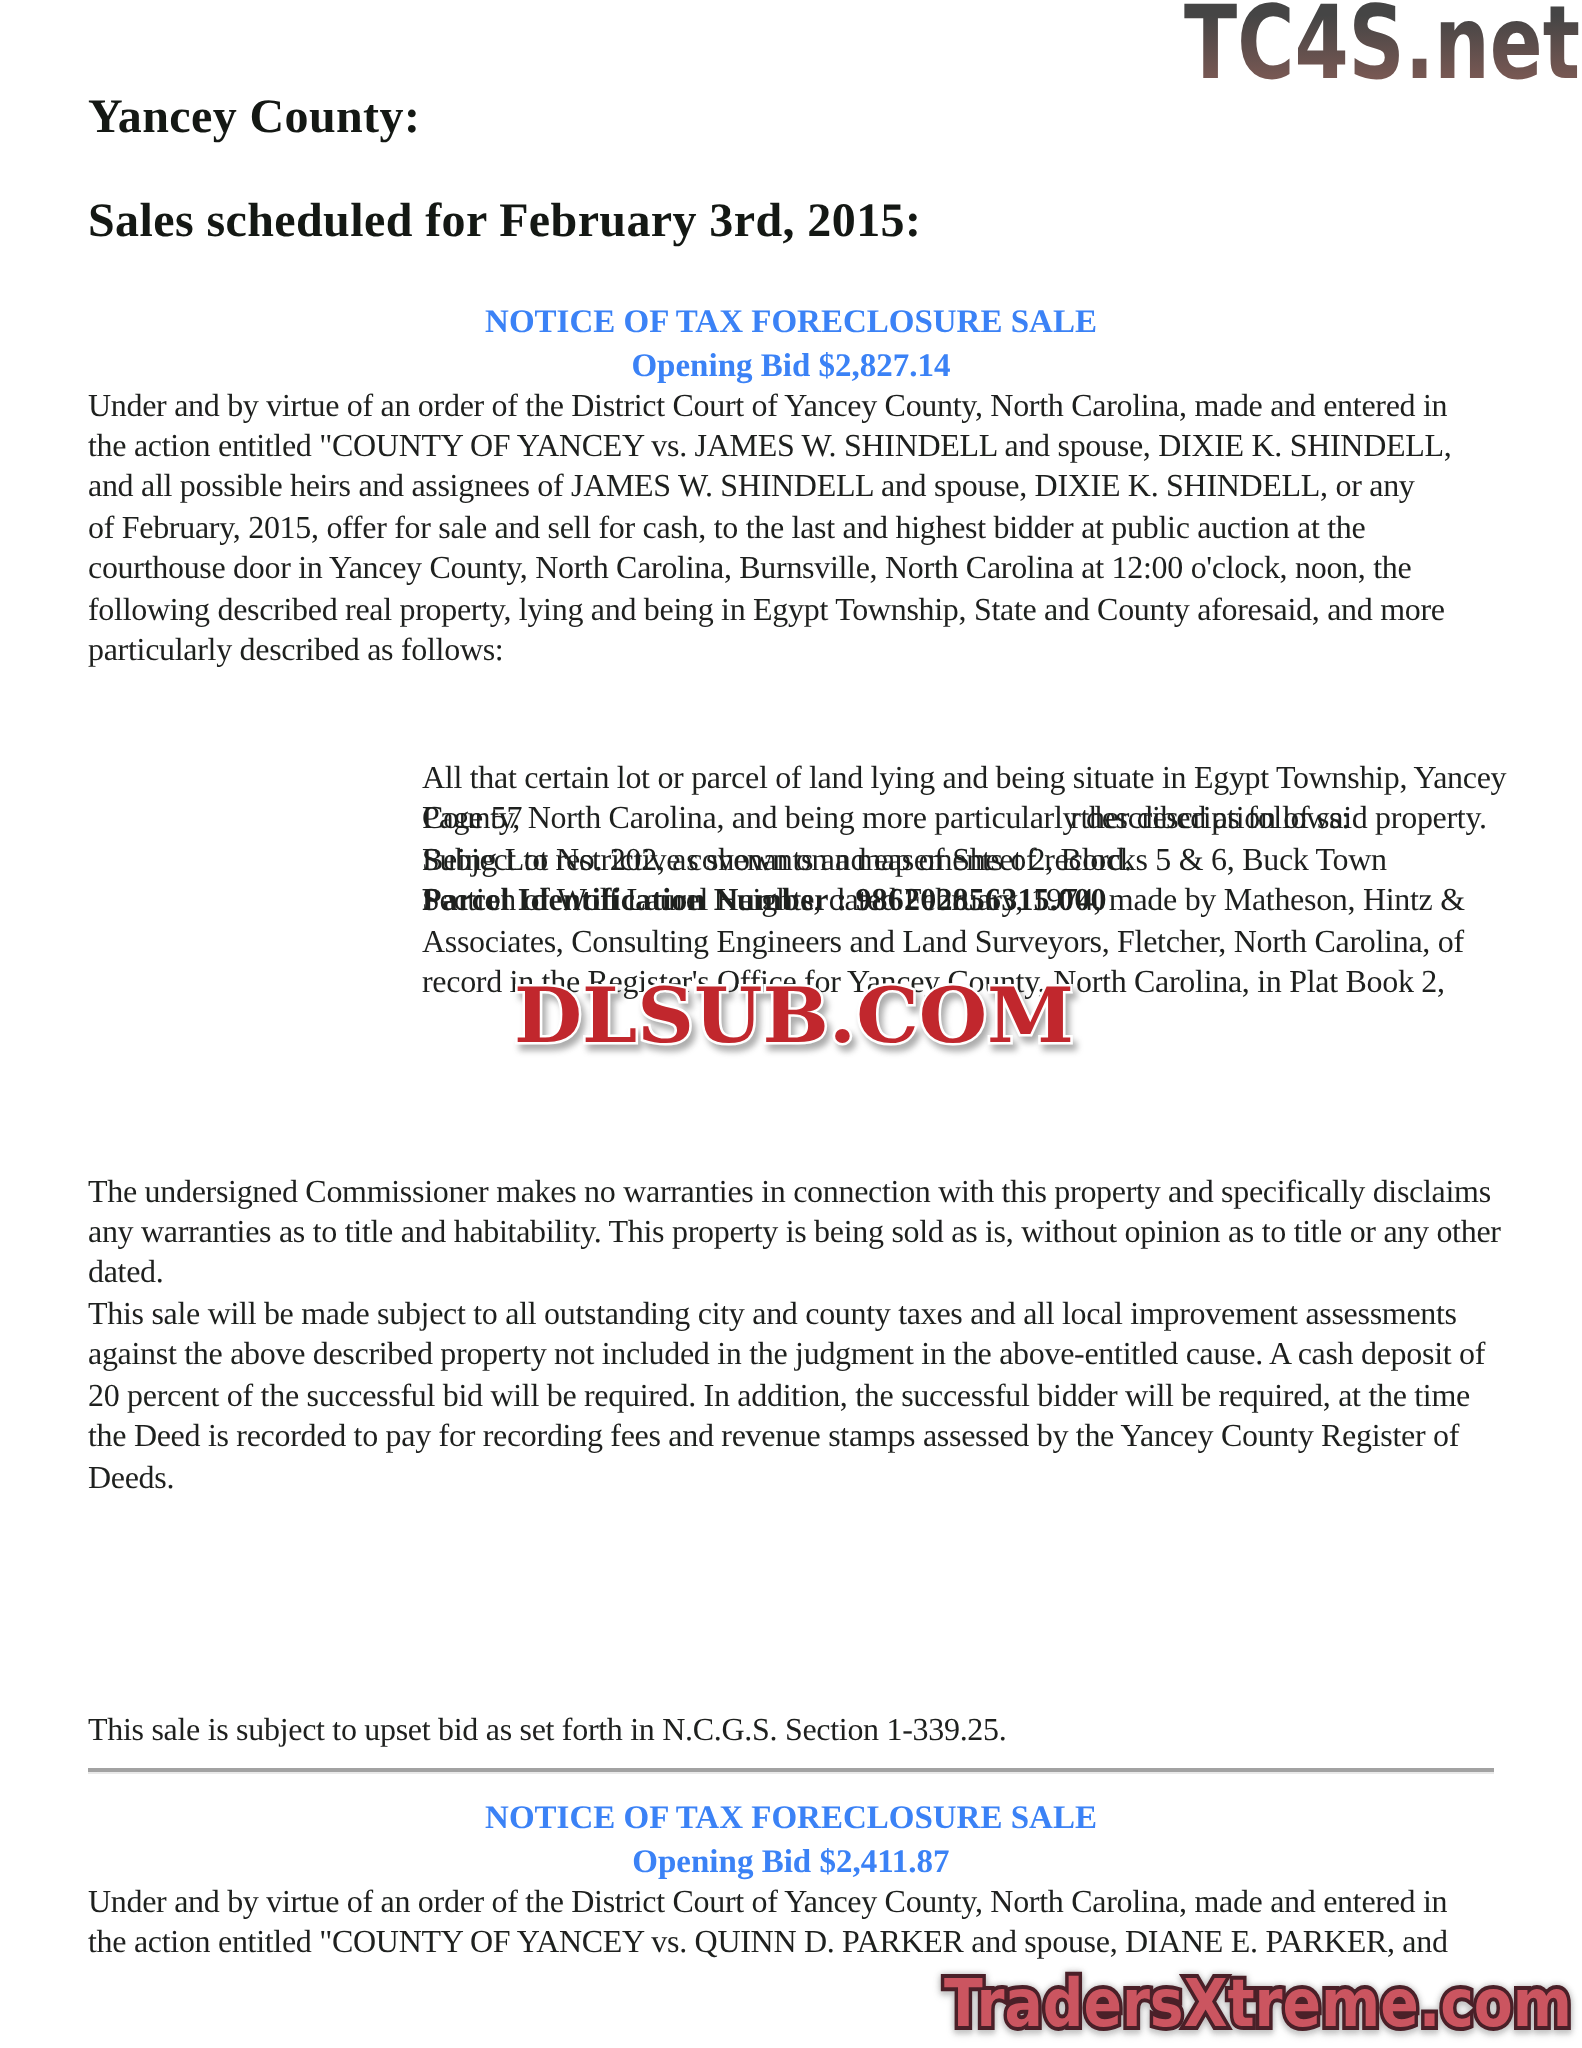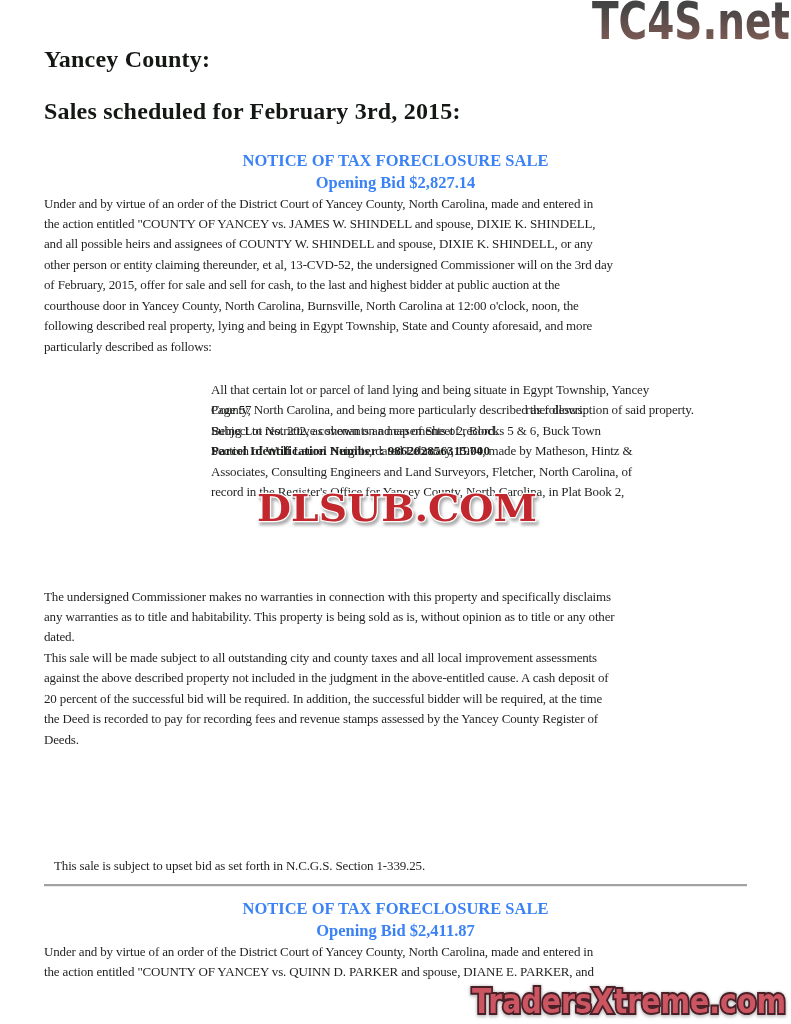--- a/index.html
+++ b/index.html
@@ -22,21 +22,21 @@
     letter-spacing:0.2px;
   }
   .center-bold {
     left:44px; width:703px;
     text-align:center;
     font-weight:bold;
     font-size:16.5px;
     color:#3b82f6;
     white-space:nowrap;
   }
-  .lines-block { font-size:13px; letter-spacing:-0.15px; }
+  .lines-block { font-size:16px; letter-spacing:-0.15px; }
   .lines-block div, .lines-block .doc-line {
     height:20.45px; line-height:20.45px; white-space:nowrap;
   }
   .body-left { left:44px; }
   .desc-left { left:211px; }
   .bold-line { font-weight:bold; letter-spacing:0.1px; }
   .gap-span { display:inline-block; width:274px; }
   .rule {
     left:44px; width:703px; height:0;
     border-top:2px solid #a2a2a2;
@@ -66,22 +66,21 @@
 
   <div class="abs doc-heading" style="top:46px;text-align:right;">Yancey County:</div>
   <div class="abs doc-heading" style="top:98px;">Sales scheduled for February 3rd, 2015:</div>
 
   <div class="abs center-bold" style="top:151px;">NOTICE OF TAX FORECLOSURE SALE</div>
   <div class="abs center-bold" style="top:172.5px;">Opening Bid $2,827.14</div>
 
   <div class="abs body-left lines-block" style="top:193.5px;">
       <div>Under and by virtue of an order of the District Court of Yancey County, North Carolina, made and entered in</div>
       <div>the action entitled "COUNTY OF YANCEY vs. JAMES W. SHINDELL and spouse, DIXIE K. SHINDELL,</div>
-      <div>and all possible heirs and assignees of COUNTY W. SHINDELL and spouse, DIXIE K. SHINDELL, or any</div>
-      <div>other person or entity claiming thereunder, et al, 13-CVD-52, the undersigned Commissioner will on the 3rd day</div>
+      <div>and all possible heirs and assignees of JAMES W. SHINDELL and spouse, DIXIE K. SHINDELL, or any</div>
       <div>of February, 2015, offer for sale and sell for cash, to the last and highest bidder at public auction at the</div>
       <div>courthouse door in Yancey County, North Carolina, Burnsville, North Carolina at 12:00 o'clock, noon, the</div>
       <div>following described real property, lying and being in Egypt Township, State and County aforesaid, and more</div>
       <div>particularly described as follows:</div>
     </div>
 
   <div class="abs desc-left lines-block" style="top:380px;">
     <div>
         <div>All that certain lot or parcel of land lying and being situate in Egypt Township, Yancey</div>
         <div>County, North Carolina, and being more particularly described as follows:</div>
@@ -101,21 +100,21 @@
       <div>The undersigned Commissioner makes no warranties in connection with this property and specifically disclaims</div>
       <div>any warranties as to title and habitability. This property is being sold as is, without opinion as to title or any other</div>
       <div>dated.</div>
       <div>This sale will be made subject to all outstanding city and county taxes and all local improvement assessments</div>
       <div>against the above described property not included in the judgment in the above-entitled cause. A cash deposit of</div>
       <div>20 percent of the successful bid will be required. In addition, the successful bidder will be required, at the time</div>
       <div>the Deed is recorded to pay for recording fees and revenue stamps assessed by the Yancey County Register of</div>
       <div>Deeds.</div>
     </div>
 
-  <div class="abs body-left lines-block" style="top:856px;margin-left:10px;">
+  <div class="abs body-left lines-block" style="top:856px;">
     <div class="doc-line">This sale is subject to upset bid as set forth in N.C.G.S. Section 1-339.25.</div>
   </div>
 
   <div class="abs rule" style="top:884px;"></div>
 
   <div class="abs center-bold" style="top:899px;">NOTICE OF TAX FORECLOSURE SALE</div>
   <div class="abs center-bold" style="top:920.5px;">Opening Bid $2,411.87</div>
 
   <div class="abs body-left lines-block" style="top:942px;">
       <div>Under and by virtue of an order of the District Court of Yancey County, North Carolina, made and entered in</div>

